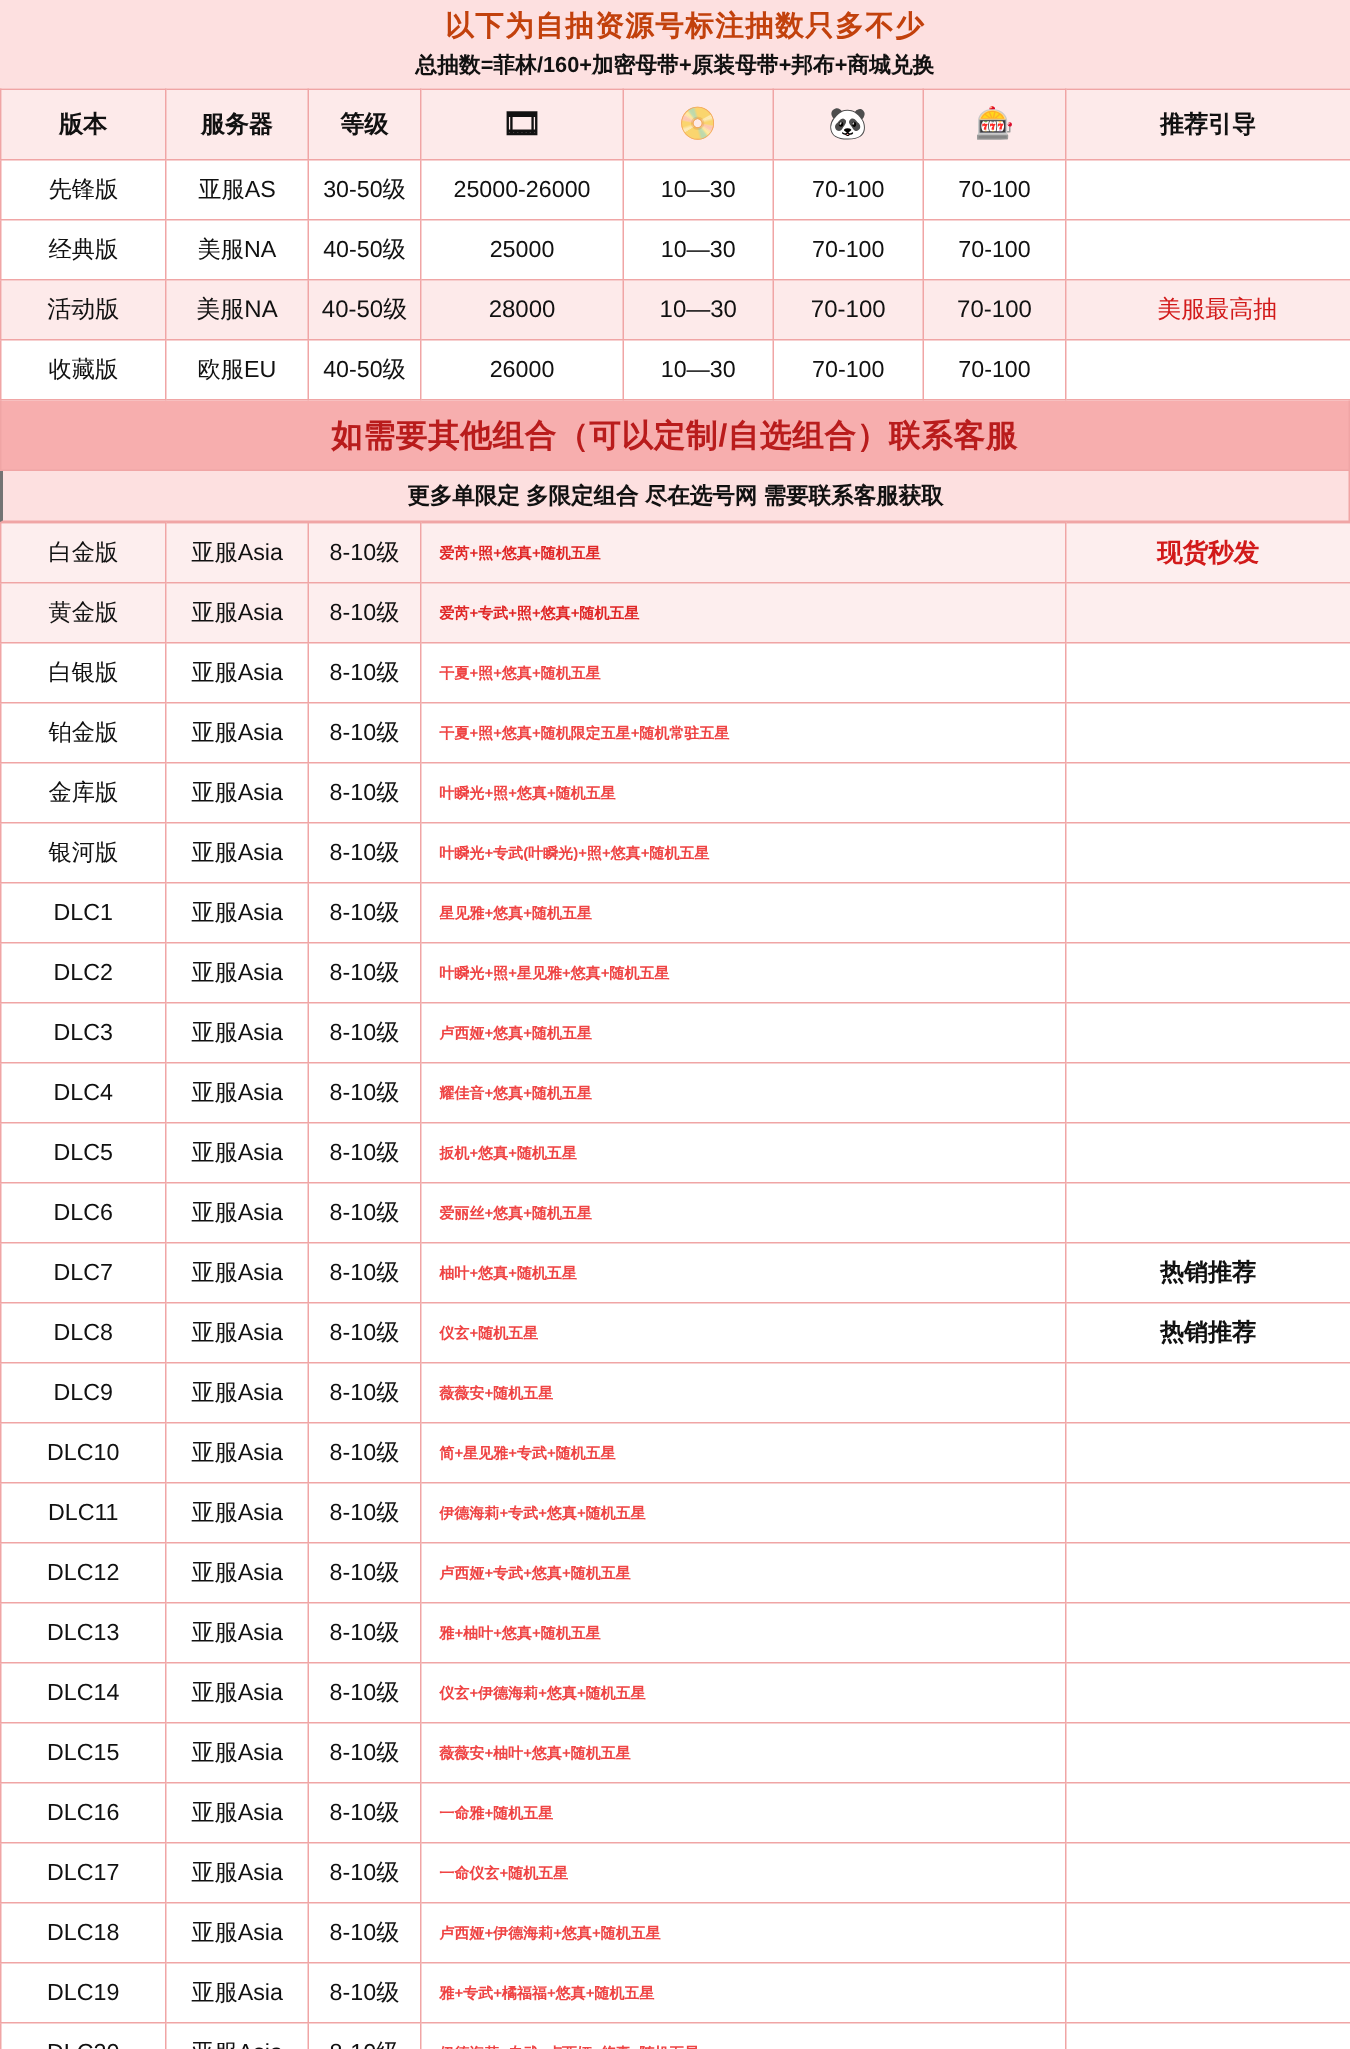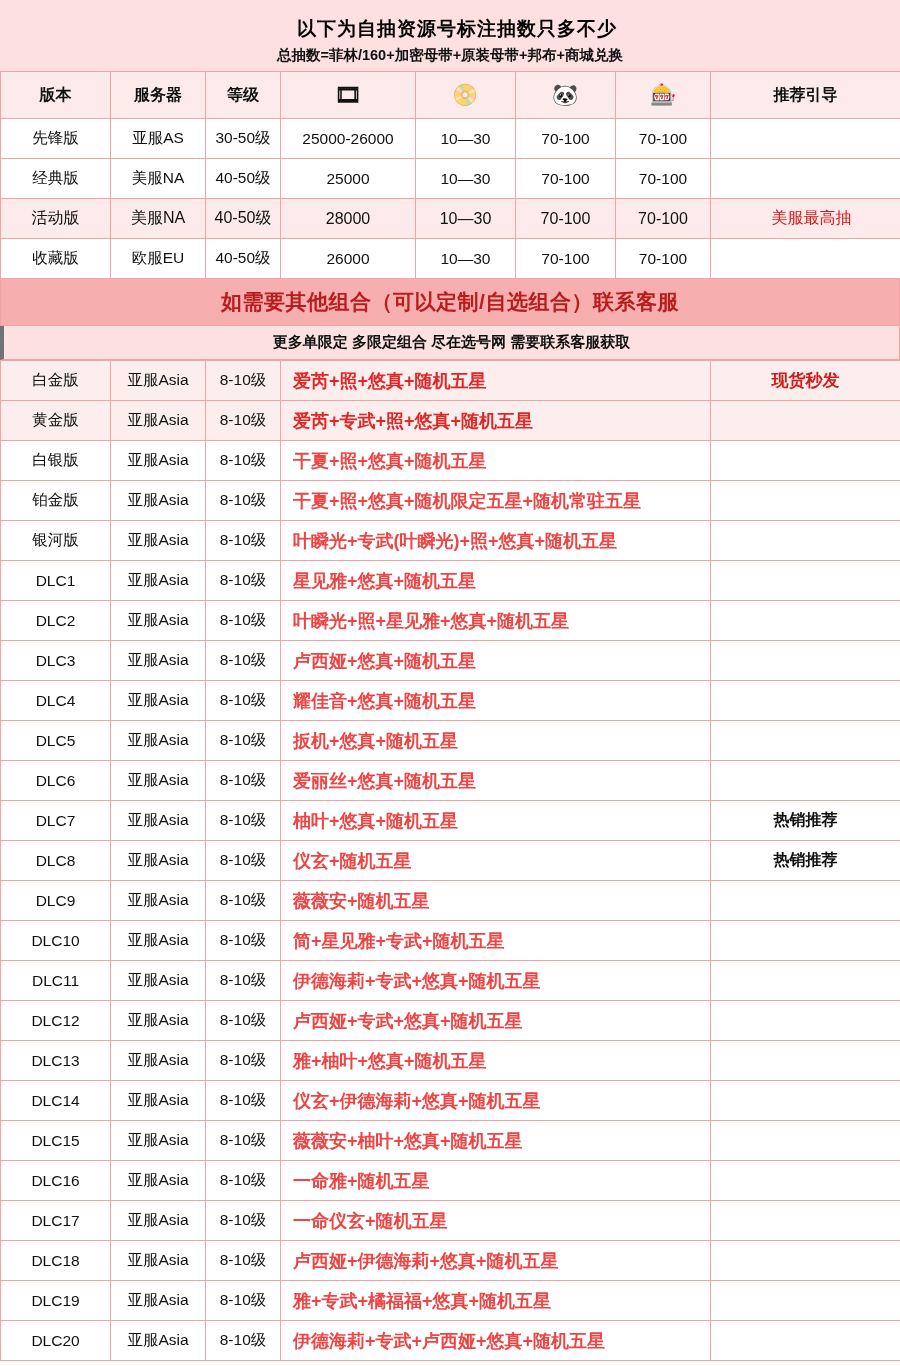--- a/index.html
+++ b/index.html
@@ -23,22 +23,22 @@
   .banner {
     background: #fde0e0;
     text-align: center;
     box-sizing: border-box;
     width: 900px;
   }
   .banner-title {
     font-size: 19px;
     font-weight: bold;
     letter-spacing: 1px;
-    padding: 16px 0 4px 0;
-    color: #000000;
+    padding: 4px 0 4px 0;
+    color: #c2410c;
     margin-left: 14px;
   }
   .banner-sub {
     font-size: 14.5px;
     font-weight: bold;
     padding: 0 0 6px 0;
     color: #111;
   }
 
   
@@ -116,42 +116,42 @@
     width: 900px;
     color: #b91c1c;
     letter-spacing: 0.5px;
   }
   .mid-banner2 {
     background: #fde0e0;
     text-align: center;
     font-size: 15px;
     font-weight: bold;
     padding: 7px 0 7px 0;
-    border-left: 4px solid #737373;
+    border-left: 2px solid #737373;
     border-right: 1px solid #f0a5a5;
     border-bottom: 1px solid #f0a5a5;
     box-sizing: border-box;
     width: 900px;
     color: #111;
   }
 
   
   .t2 col.c0 { width: 110px; }
   .t2 col.c1 { width: 95px; }
   .t2 col.c2 { width: 75px; }
   .t2 col.c3 { width: 430px; }
   .t2 col.c4 { width: 190px; }
 
   .t2 td { height: 39px; }
   .t2 .cv { font-size: 15.5px; }
   .t2 .cdesc {
     text-align: left;
     padding-left: 12px;
     font-weight: bold;
-    font-size: 18px;
+    font-size: 10px;
   }
   .t2 .cdesc.red { color: #e02626; }
   .t2 .cdesc.blue { color: #ef4444; }
   .t2 .note {
     color: #d21a1a;
     font-weight: bold;
     font-size: 17px;
   }
   .t2 .note.dark { color: #111; font-size: 16px; }
   .pinkrow td { background: #fdeeee; }
@@ -267,20 +267,27 @@
           <td class="note"></td>
         </tr>
         <tr>
           <td class="cv">铂金版</td>
           <td class="cv">亚服Asia</td>
           <td class="cv">8-10级</td>
           <td class="cdesc blue">干夏+照+悠真+随机限定五星+随机常驻五星</td>
           <td class="note"></td>
         </tr>
         <tr>
+          <td class="cv">金库版</td>
+          <td class="cv">亚服Asia</td>
+          <td class="cv">8-10级</td>
+          <td class="cdesc blue">叶瞬光+照+悠真+随机五星</td>
+          <td class="note"></td>
+        </tr>
+        <tr>
           <td class="cv">银河版</td>
           <td class="cv">亚服Asia</td>
           <td class="cv">8-10级</td>
           <td class="cdesc blue">叶瞬光+专武(叶瞬光)+照+悠真+随机五星</td>
           <td class="note"></td>
         </tr>
         <tr>
           <td class="cv">DLC1</td>
           <td class="cv">亚服Asia</td>
           <td class="cv">8-10级</td>

